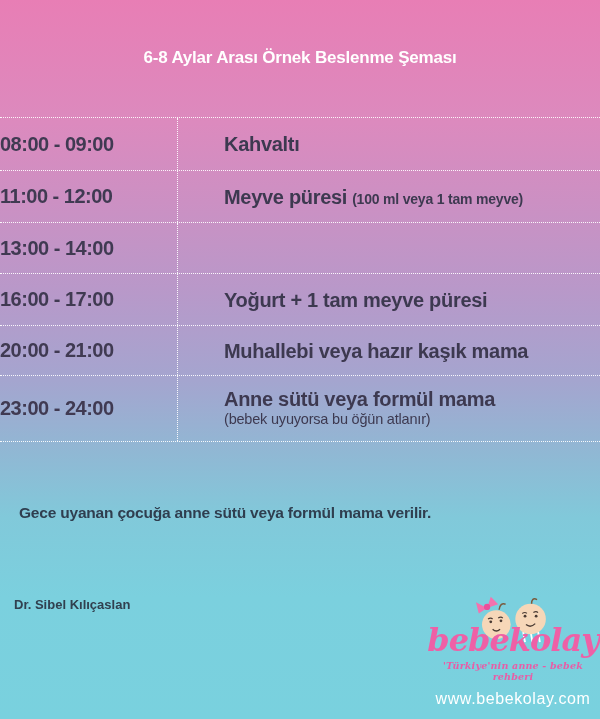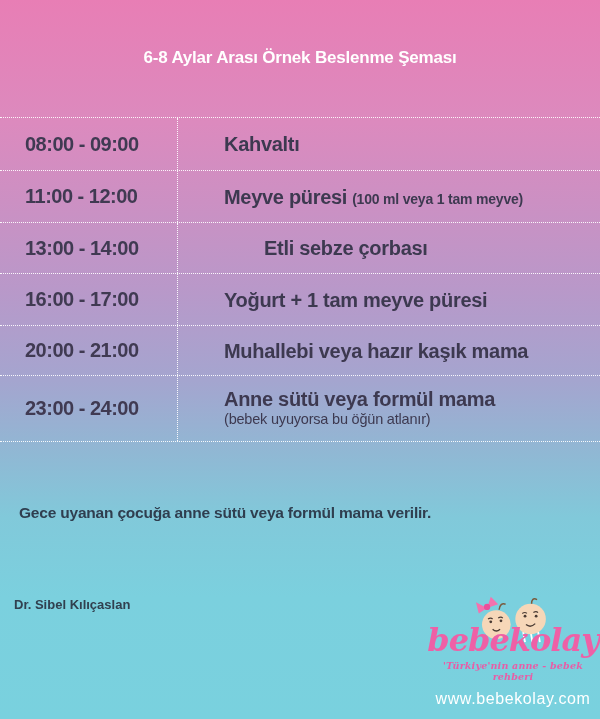--- a/index.html
+++ b/index.html
@@ -33,33 +33,33 @@
     box-sizing:border-box;
   }
   .row{
     display:flex;align-items:stretch;box-sizing:border-box;
   }
   .row + .row{border-top:1px dotted rgba(255,255,255,0.92);}
   .cell-time{
     width:178px;flex:0 0 178px;box-sizing:border-box;
     border-right:1px dotted rgba(255,255,255,0.92);
     display:flex;align-items:center;
-    padding-left:25px;
+    padding-left:0;
     font-size:20px;font-weight:700;letter-spacing:-0.5px;
     color:#403a52;
   }
   .cell-meal{
     flex:1;display:flex;flex-direction:column;justify-content:center;
     padding-left:46px;padding-right:24px;
     color:#3d3950;
   }
   .meal-main{font-size:20px;font-weight:700;letter-spacing:-0.3px;line-height:1.1;}
   .meal-inline-note{font-size:14px;font-weight:700;letter-spacing:-0.2px;margin-left:5px;}
   .meal-subnote{font-size:14.5px;font-weight:400;letter-spacing:-0.2px;line-height:1.25;}
-  .h52{height:52px;} .h51{height:51px;gap:40px;} .h50{height:50px;} .h66{height:66px;}
+  .h52{height:52px;} .h51{height:51px;} .h50{height:50px;} .h66{height:66px;}
   .note{
     position:absolute;top:504px;left:19px;
     font-size:15.5px;font-weight:700;letter-spacing:-0.2px;
     color:#2f3e4f;
   }
   .prepared{
     position:absolute;top:583px;left:14px;
     color:#31404f;font-size:13px;font-weight:700;
   }
   .prepared .name{margin-top:14px;}
@@ -103,23 +103,20 @@
 
     <div class="row h52">
       <div class="cell-time">11:00 - 12:00</div>
       <div class="cell-meal">
         <div class="meal-main"><span>Meyve püresi</span><span class="meal-inline-note">(100 ml veya 1 tam meyve)</span></div>
       </div>
     </div>
 
     <div class="row h51">
       <div class="cell-time">13:00 - 14:00</div>
-      <div class="cell-meal">
-        <div class="meal-main">Etli sebze çorbası</div>
-      </div>
     </div>
 
     <div class="row h52">
       <div class="cell-time">16:00 - 17:00</div>
       <div class="cell-meal">
         <div class="meal-main">Yoğurt + 1 tam meyve püresi</div>
       </div>
     </div>
 
     <div class="row h50">

